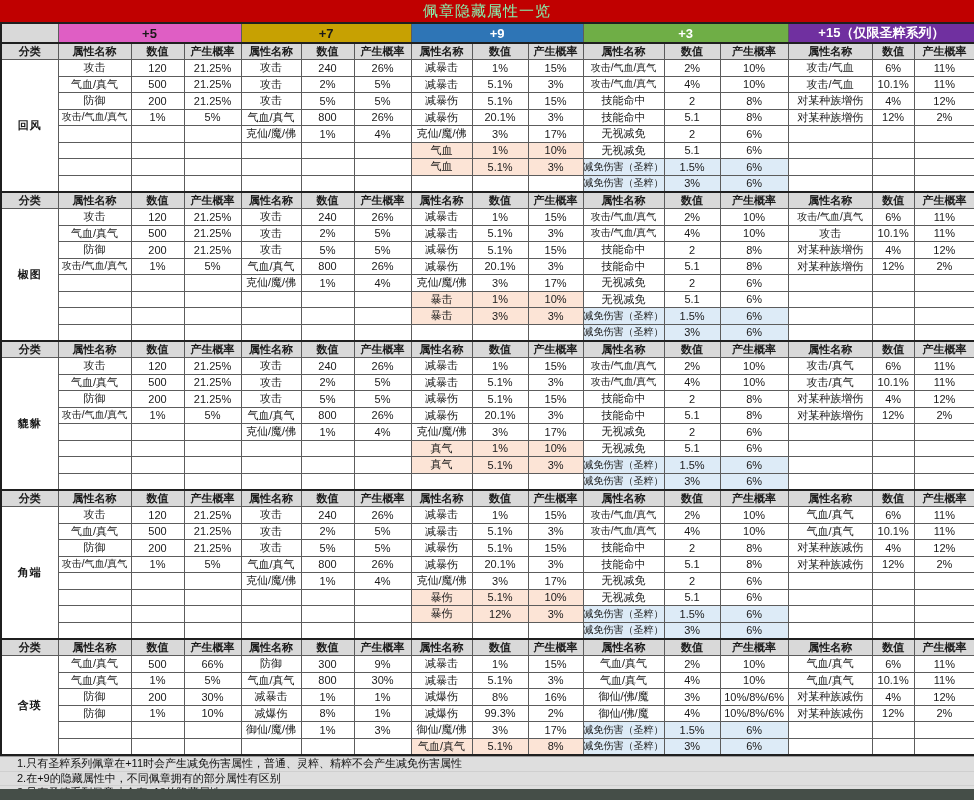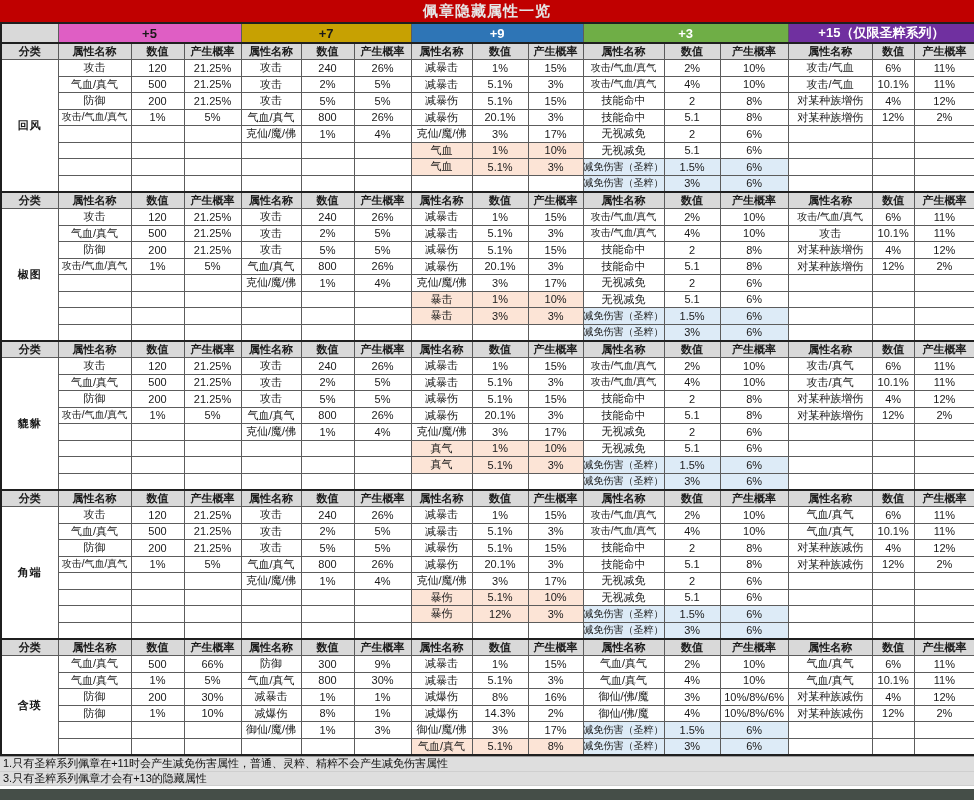--- a/index.html
+++ b/index.html
@@ -2,40 +2,40 @@
 <html><head>
 <meta charset="utf-8">
 <style>
   html,body{margin:0;padding:0;background:#fff;}
   .shot{
     width:974px;height:800px;position:relative;overflow:hidden;background:#fff;
     font-family:"Liberation Sans","DejaVu Sans",sans-serif;color:#1a1a1a;
     box-sizing:border-box;
   }
   .titlebar{
-    height:22px;background:#c00000;color:#e5e5e5;font-weight:bold;font-size:15px;
+    height:22px;background:#c00000;color:#86efac;font-weight:normal;font-size:15px;
     display:flex;align-items:center;justify-content:center;letter-spacing:1px;
   }
   table.attr{
     width:974px;border-collapse:collapse;table-layout:fixed;
     border:2px solid #1f1f1f;
   }
   table.attr td{
     border:1px solid #5c5c5c;text-align:center;vertical-align:middle;
     padding:0;overflow:hidden;white-space:nowrap;background:#ffffff;
   }
   tr.group-row td{height:17px;font-weight:bold;font-size:13px;}
   tr.group-row td.corner{background:#d9d9d9;}
   tr.head-row td{height:15px;background:#d9d9d9;font-weight:bold;font-size:11px;border-top:2px solid #1f1f1f;}
   tr.data-row td{height:15.5px;font-size:11px;}
   td.cat{font-size:19px;font-weight:bold;background:#ffffff;letter-spacing:1px;}
   td.gl{border-left:2px solid #1f1f1f;}
   .notes{background:#dedede;border-top:1px solid #9a9a9a;}
   .note-line{
-    height:13.5px;line-height:13.5px;font-size:11px;padding-left:3px;
+    height:13.5px;line-height:13.5px;font-size:11px;padding-left:17px;
     border-bottom:1px solid #cfcfcf;color:#111;white-space:nowrap;overflow:hidden;
   }
   .bottombar{position:absolute;left:0;right:0;bottom:0;height:11px;background:#454e48;}
 </style>
 </head>
 <body>
 
 <div class="shot">
   <div class="titlebar">佩章隐藏属性一览</div>
 
@@ -758,21 +758,21 @@
           <td class="val">12%</td>
         </tr>
         <tr class="data-row">
           <td class="name gl">防御</td>
           <td class="val">1%</td>
           <td class="val">10%</td>
           <td class="name gl">减爆伤</td>
           <td class="val">8%</td>
           <td class="val">1%</td>
           <td class="name gl">减爆伤</td>
-          <td class="val">14.3%</td>
+          <td class="val">99.3%</td>
           <td class="val">2%</td>
           <td class="name gl">御仙/佛/魔</td>
           <td class="val">4%</td>
           <td class="val">10%/8%/6%</td>
           <td class="name gl">对某种族减伤</td>
           <td class="val">12%</td>
           <td class="val">2%</td>
         </tr>
         <tr class="data-row">
           <td class="name gl"></td>
@@ -806,17 +806,18 @@
           <td class="val" style="background: rgb(221, 235, 247);">6%</td>
           <td class="name gl"></td>
           <td class="val"></td>
           <td class="val"></td>
         </tr>
       </tbody>
   </table>
 
   <div class="notes">
     <div class="note-line">1.只有圣粹系列佩章在+11时会产生减免伤害属性，普通、灵粹、精粹不会产生减免伤害属性</div>
+    <div class="note-line">2.在+9的隐藏属性中，不同佩章拥有的部分属性有区别</div>
     <div class="note-line">3.只有圣粹系列佩章才会有+13的隐藏属性</div>
   </div>
 
   <div class="bottombar"></div>
 </div>
 
 </body></html>

